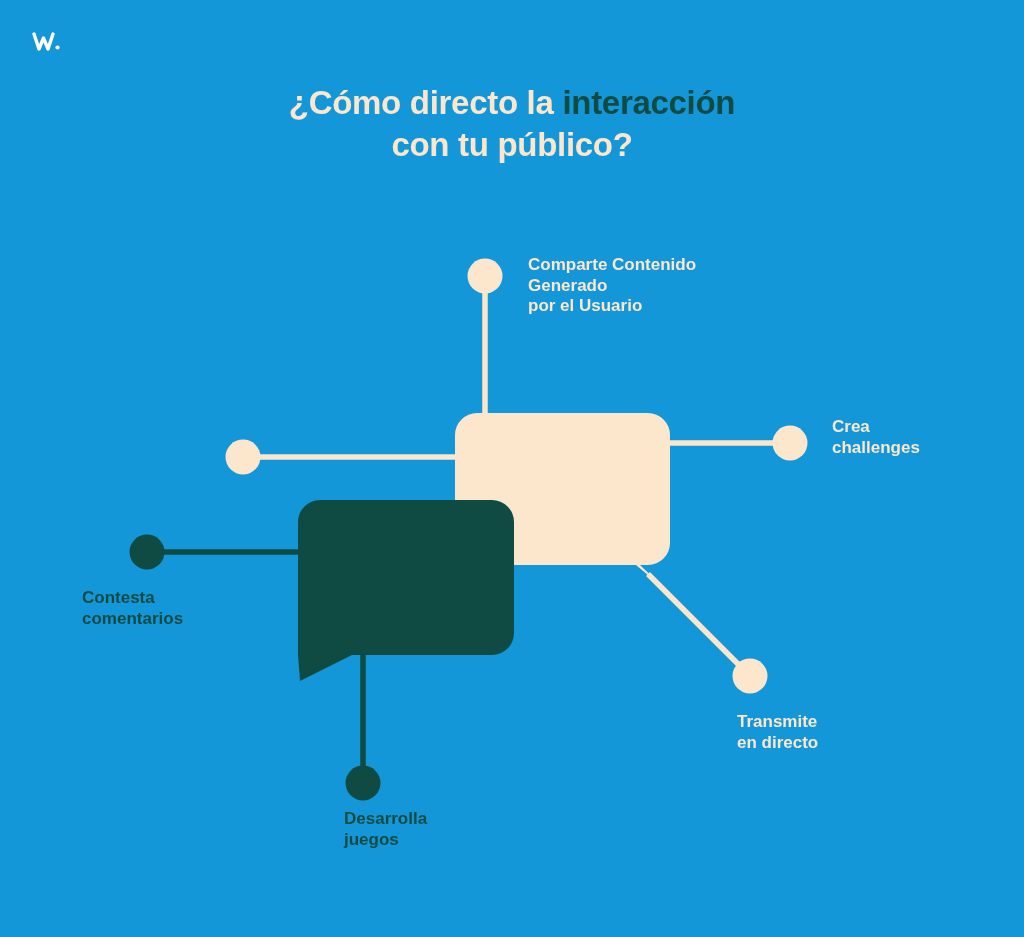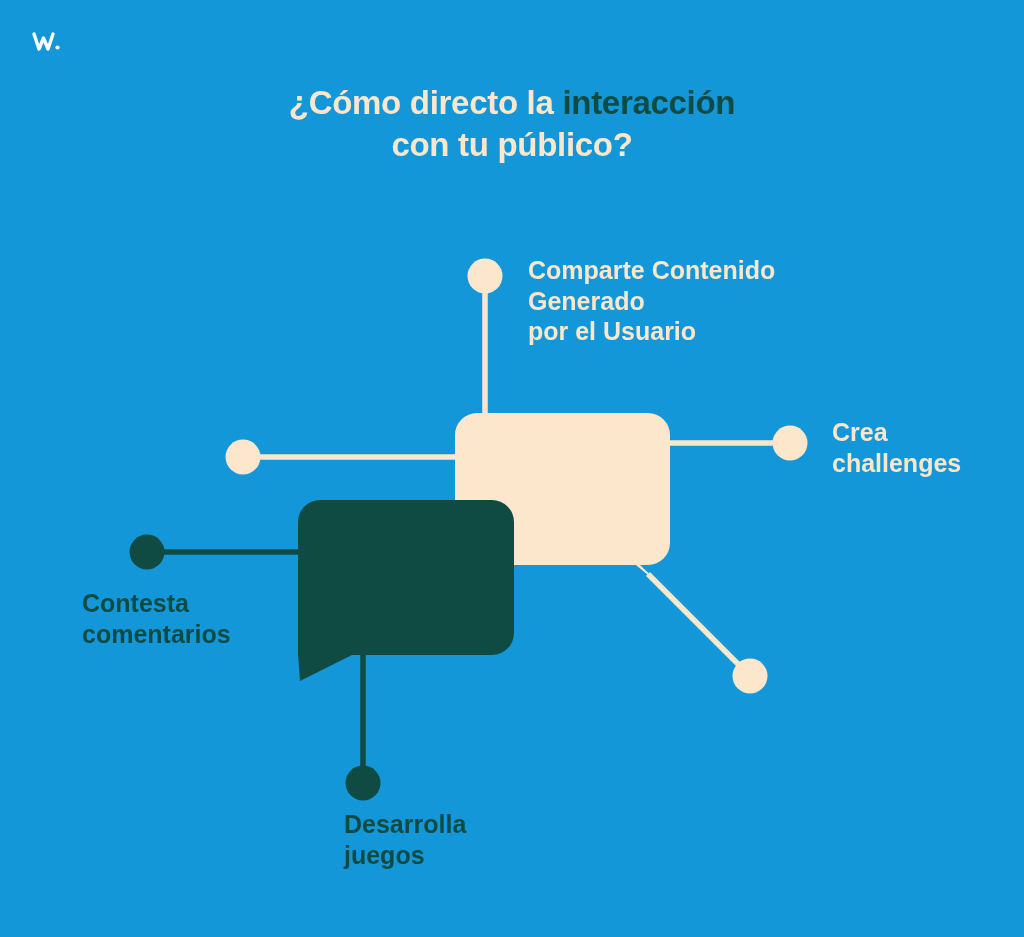--- a/index.html
+++ b/index.html
@@ -52,21 +52,21 @@
     position: absolute;
     left: 0;
     top: 0;
     width: 1024px;
     height: 937px;
   }
 
   
   .label {
     position: absolute;
-    font-size: 25px;
+    font-size: 17px;
     font-weight: bold;
     line-height: 1.22;
     white-space: pre-line;
   }
   .label.cream { color: #fce7cc; }
   .label.green { color: #104b43; }
 
   .lbl-ugc        { left: 528px; top: 255px; }
   .lbl-plantea    { left: 224px; top: 377px; }
   .lbl-crea       { left: 832px; top: 417px; }
@@ -127,17 +127,19 @@
 Generado
 por el Usuario</div>
 
 
   <div class="label cream lbl-crea">Crea
 challenges</div>
 
   <div class="label green lbl-contesta">Contesta
 comentarios</div>
 
+  <div class="label cream lbl-transmite">Transmite
+en directo</div>
 
   <div class="label green lbl-desarrolla">Desarrolla
 juegos</div>
 
 </div>
 
 </body></html>

